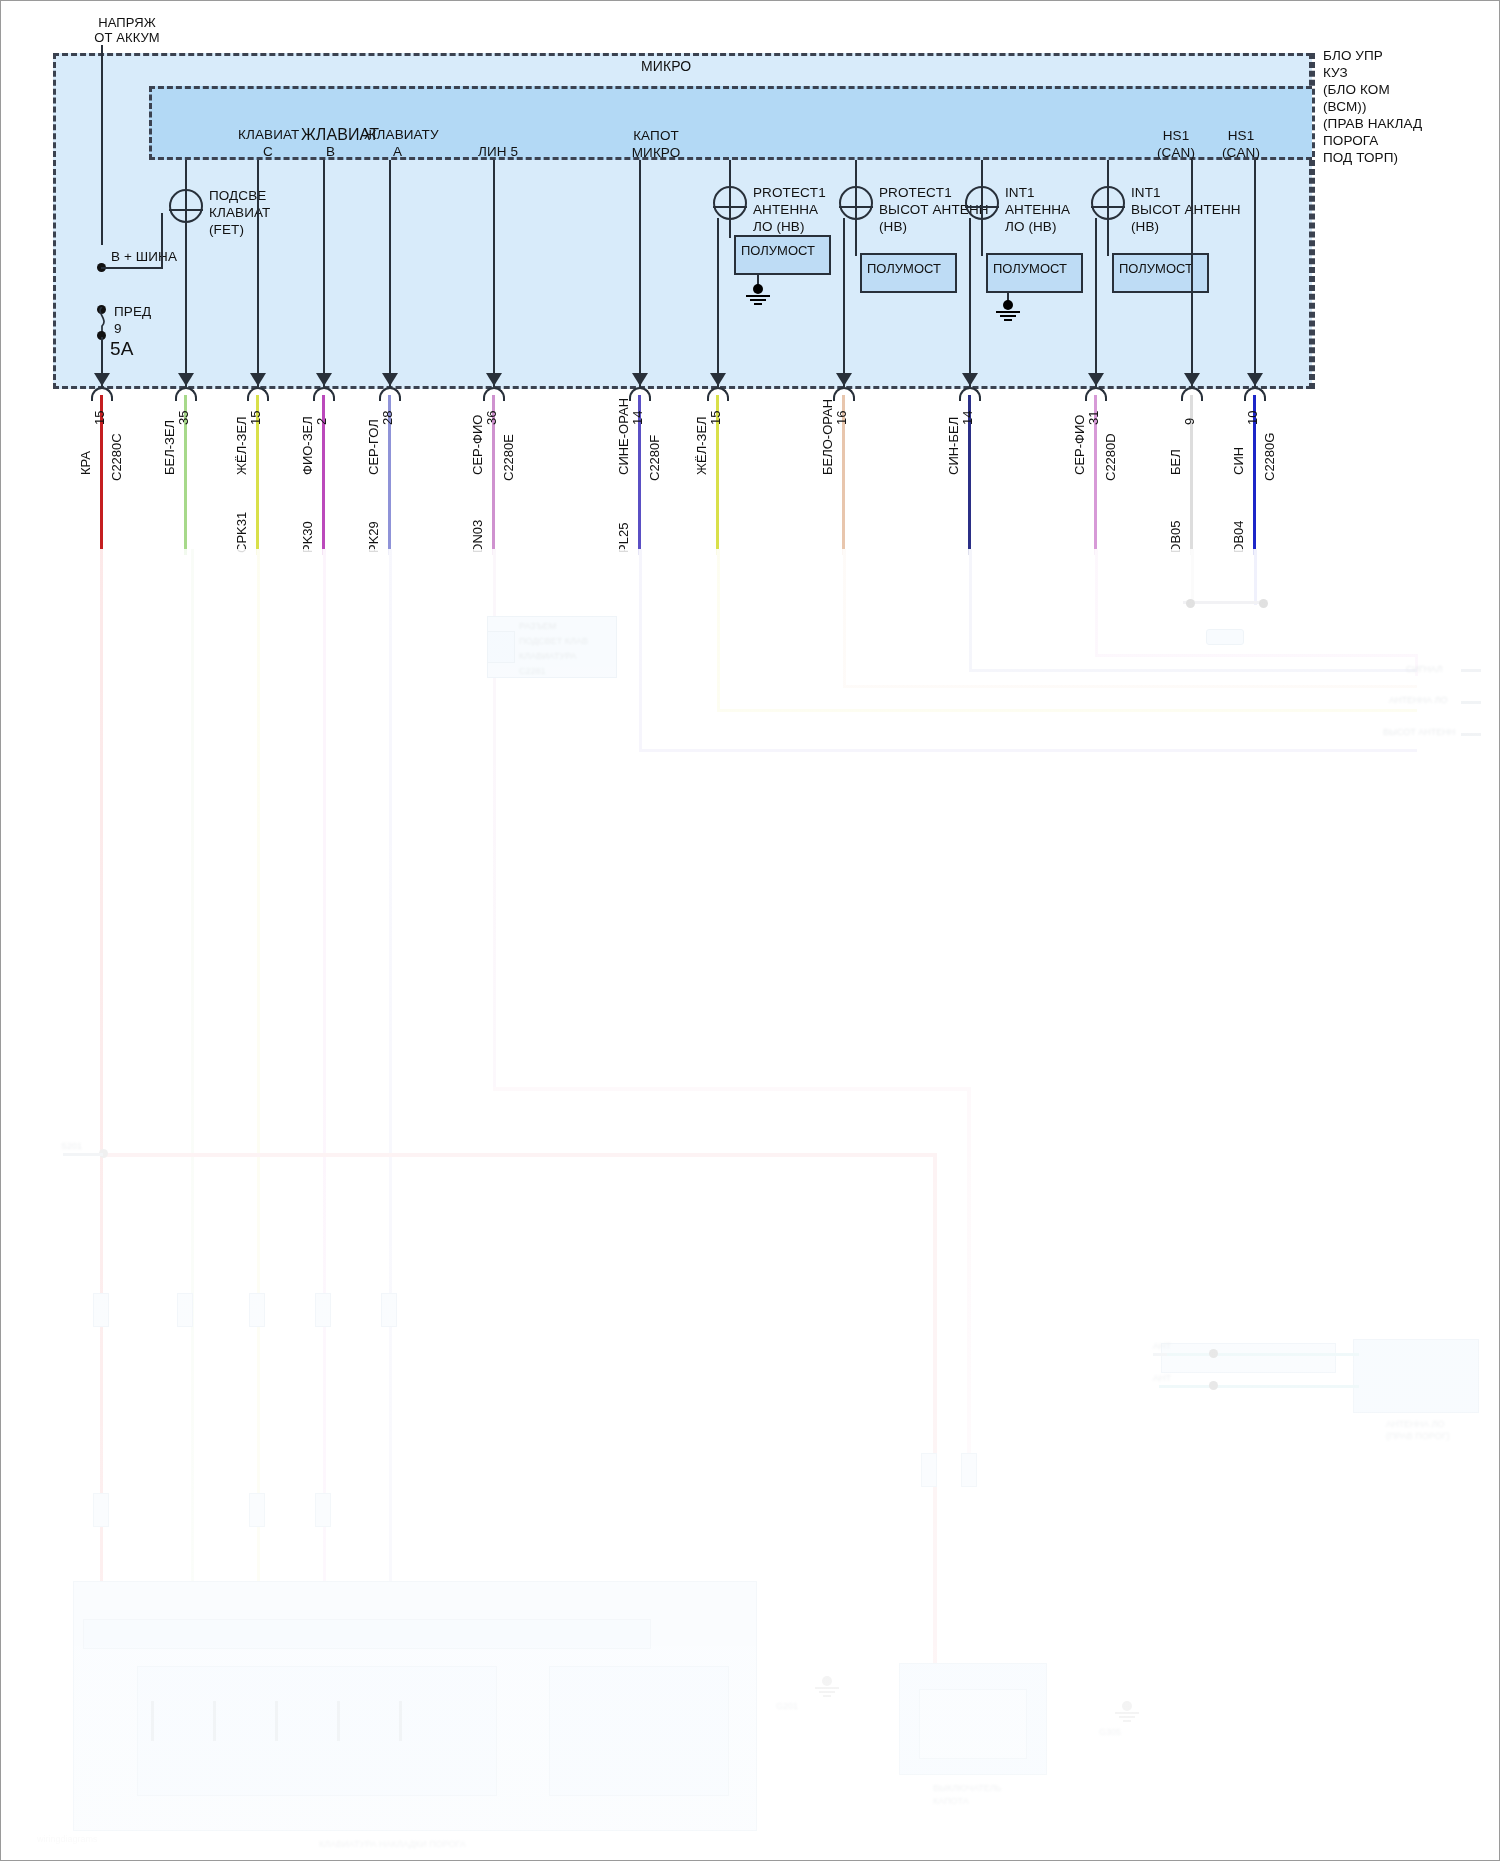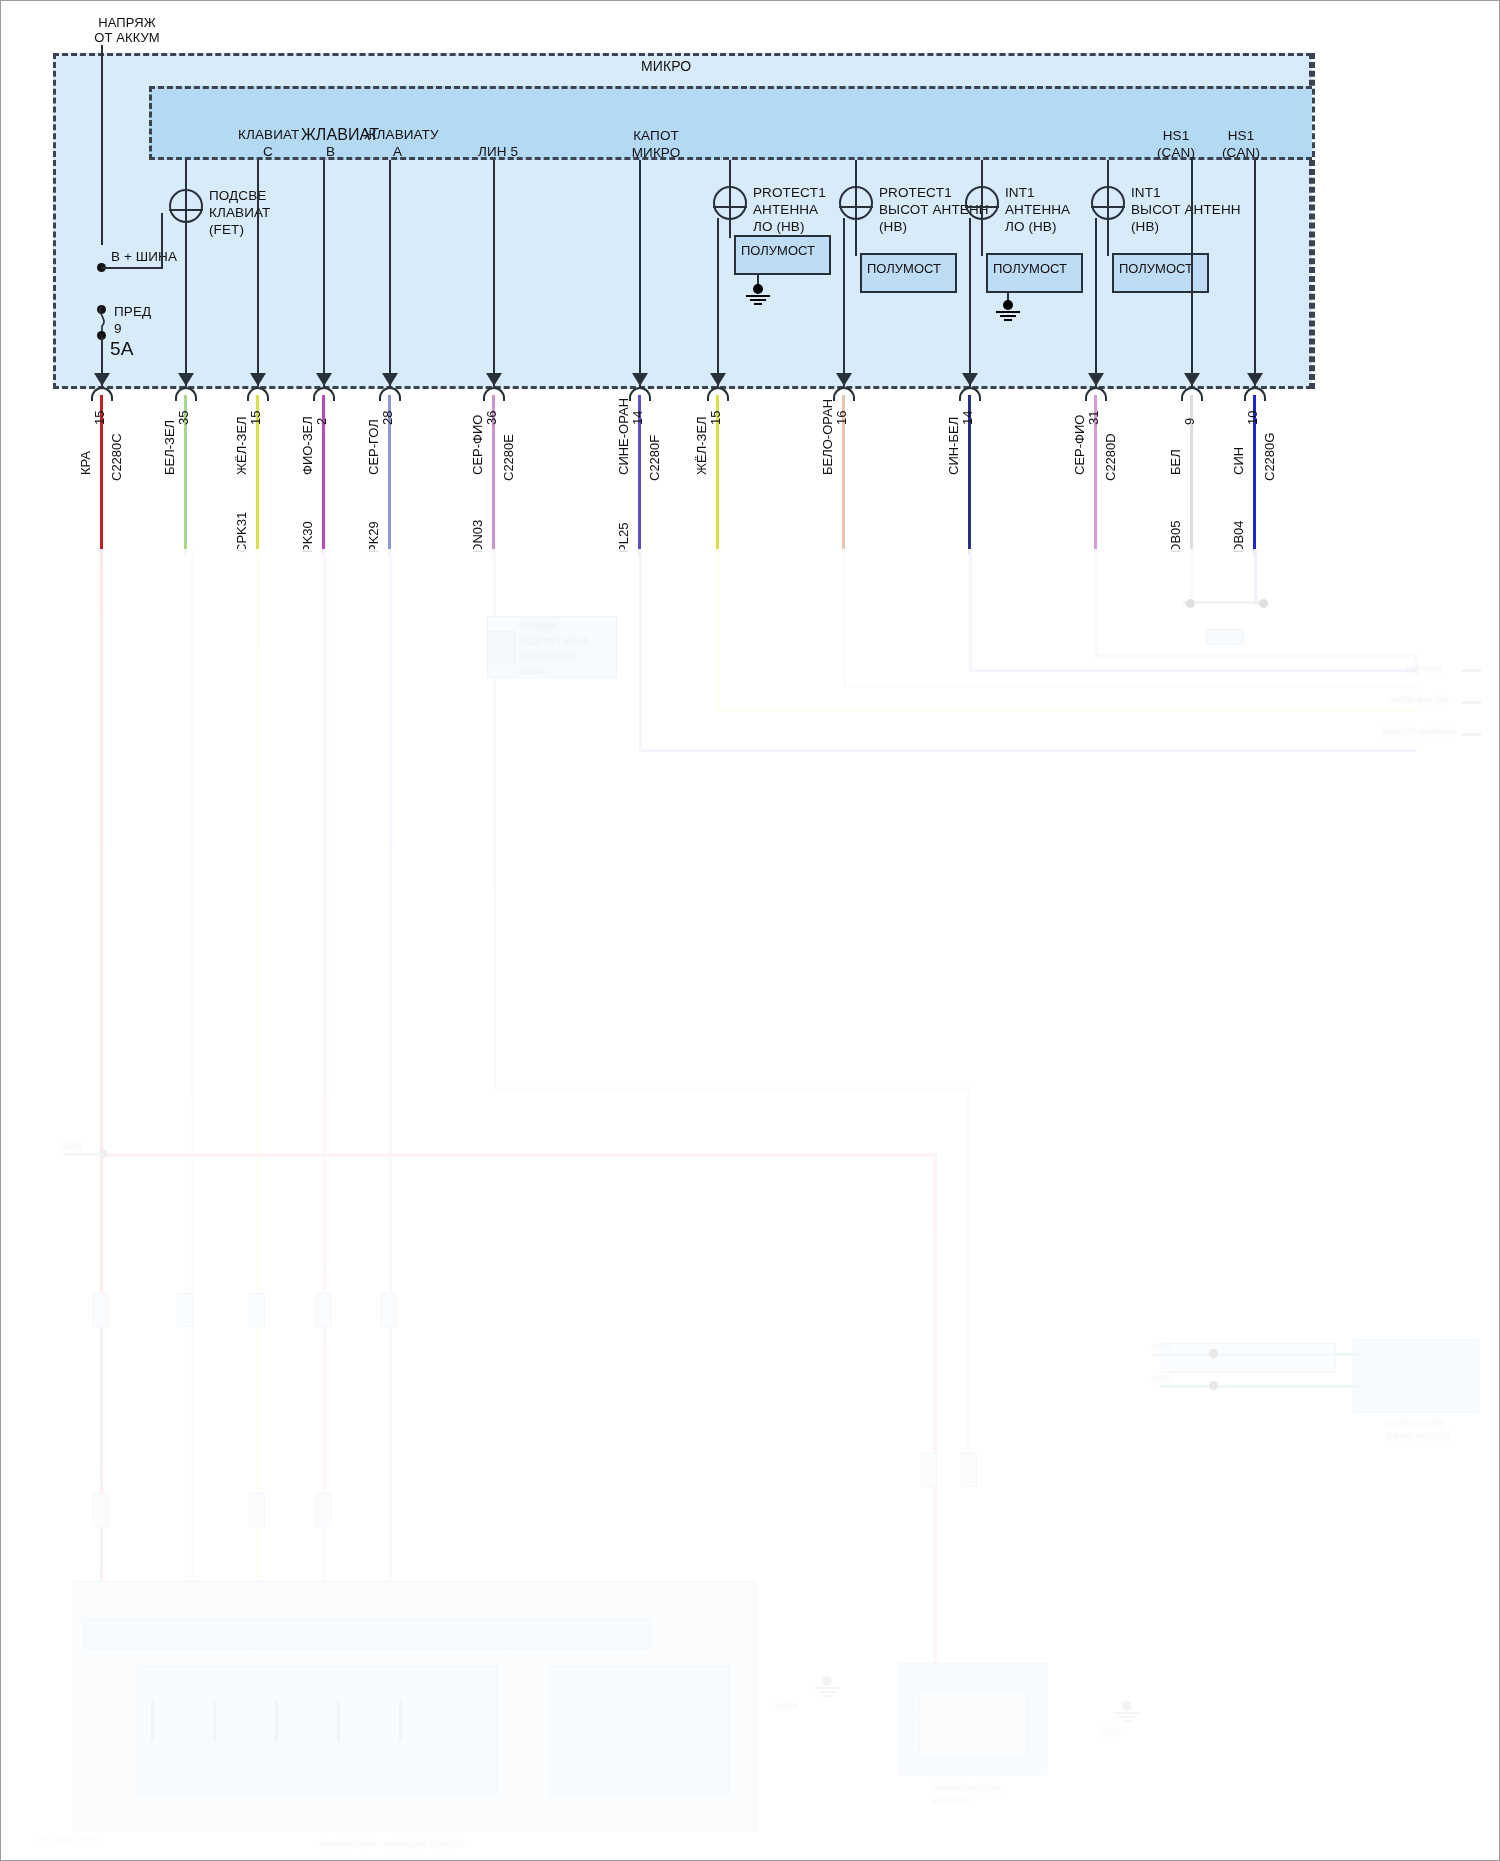--- a/index.html
+++ b/index.html
@@ -76,20 +76,27 @@
 
   <div class="txt" style="left:66px;top:14px;width:120px;text-align:center;">НАПРЯЖ
 ОТ АККУМ</div>
 
   <div id="bcm-outer"></div>
   <div id="bcm-inner"></div>
   <div id="right-bracket"></div>
 
   <div class="txt" style="left:640px;top:58px;font-size:14px;">МИКРО</div>
 
+  <div class="txt" style="left:1322px;top:46px;line-height:17px;font-size:13.5px;">БЛО УПР
+КУЗ
+(БЛО КОМ
+(ВСМ))
+(ПРАВ НАКЛАД
+ПОРОГА
+ПОД ТОРП)</div>
 
   <div class="txt" style="left:237px;top:126px;font-size:13.5px;">КЛАВИАТ</div>
   <div class="txt" style="left:262px;top:143px;font-size:13.5px;">С</div>
 
   <div class="txt" style="left:300px;top:126px;font-size:16px;">ЖЛАВИАТ</div>
   <div class="txt" style="left:325px;top:143px;font-size:13.5px;">В</div>
 
   <div class="txt" style="left:363px;top:126px;font-size:13.5px;">ЖЛАВИАТУ</div>
   <div class="txt" style="left:392px;top:143px;font-size:13.5px;">А</div>
 

